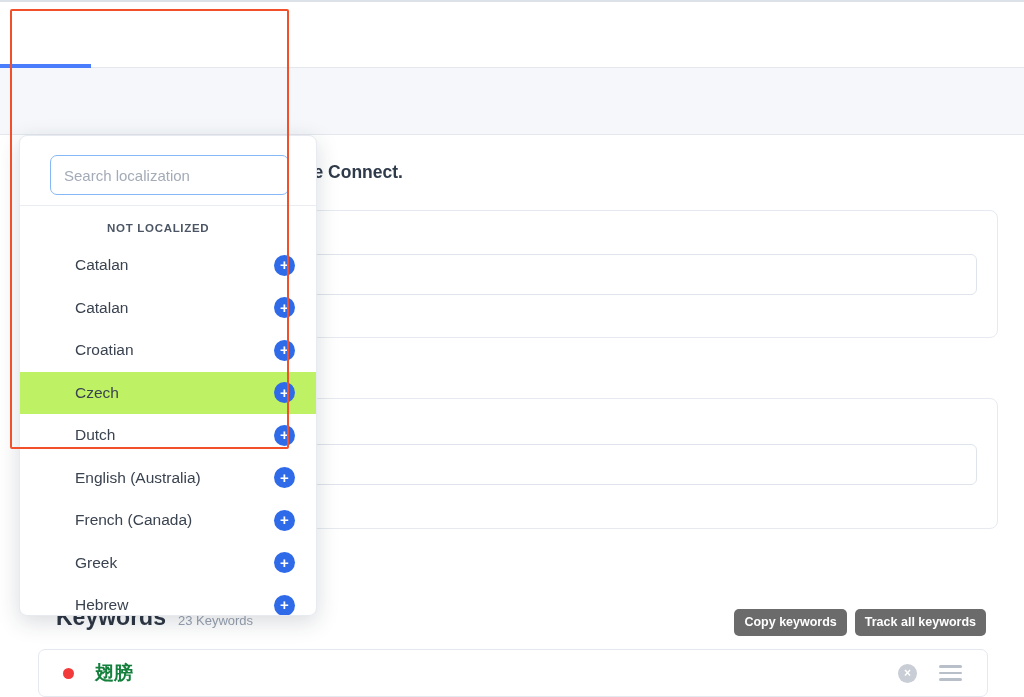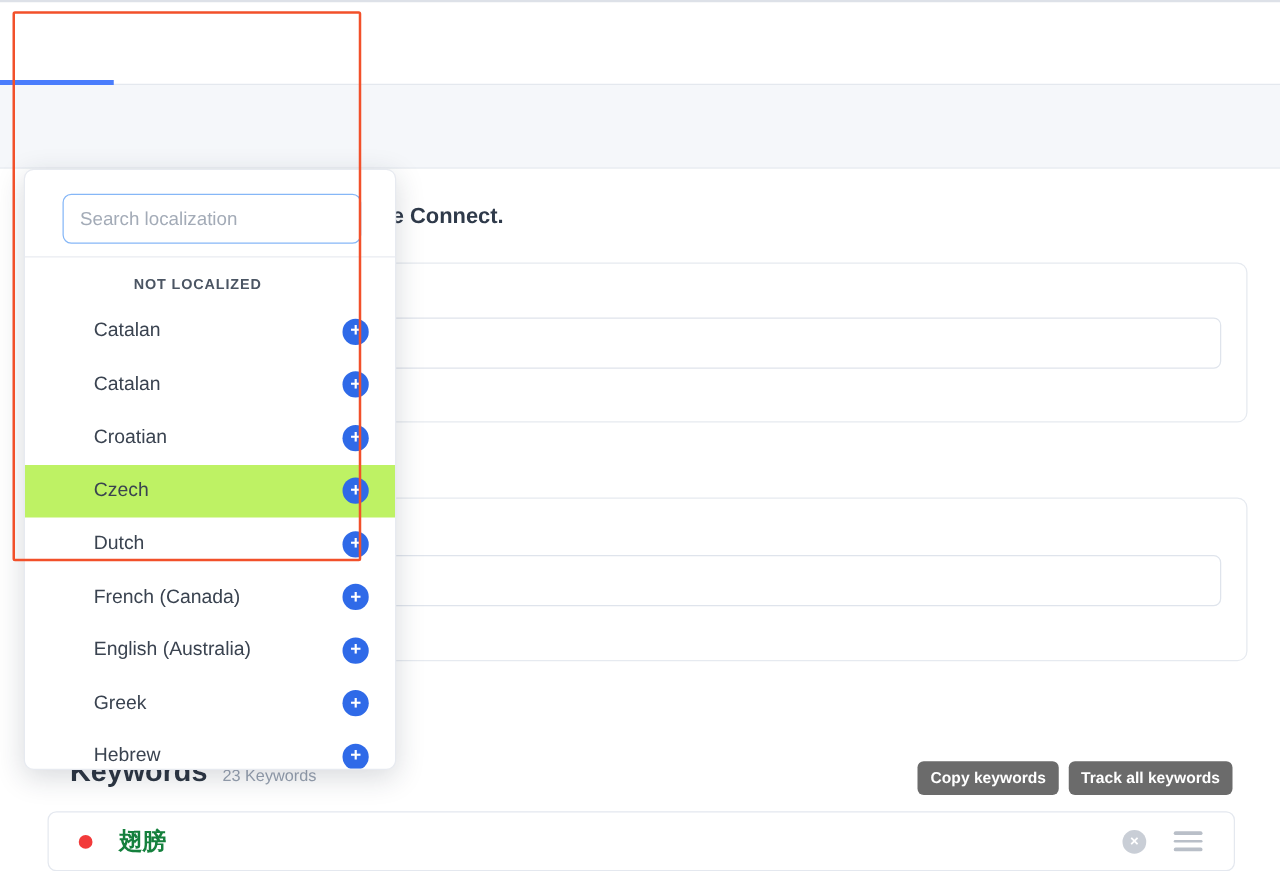--- a/index.html
+++ b/index.html
@@ -268,28 +268,28 @@
         </div>
         <div class="dd-item hovered">
           <span class="dd-item-label">Czech</span>
           <span class="dd-plus"></span>
         </div>
         <div class="dd-item">
           <span class="dd-item-label">Dutch</span>
           <span class="dd-plus"></span>
         </div>
         <div class="dd-item">
+          <span class="dd-item-label">English (Australia)</span>
+          <span class="dd-plus"></span>
+        </div>
+        <div class="dd-item">
           <span class="dd-item-label">French (Canada)</span>
           <span class="dd-plus"></span>
         </div>
         <div class="dd-item">
-          <span class="dd-item-label">English (Australia)</span>
-          <span class="dd-plus"></span>
-        </div>
-        <div class="dd-item">
           <span class="dd-item-label">Greek</span>
           <span class="dd-plus"></span>
         </div>
         <div class="dd-item">
           <span class="dd-item-label">Hebrew</span>
           <span class="dd-plus"></span>
         </div>
       </div>
 
   </div>

